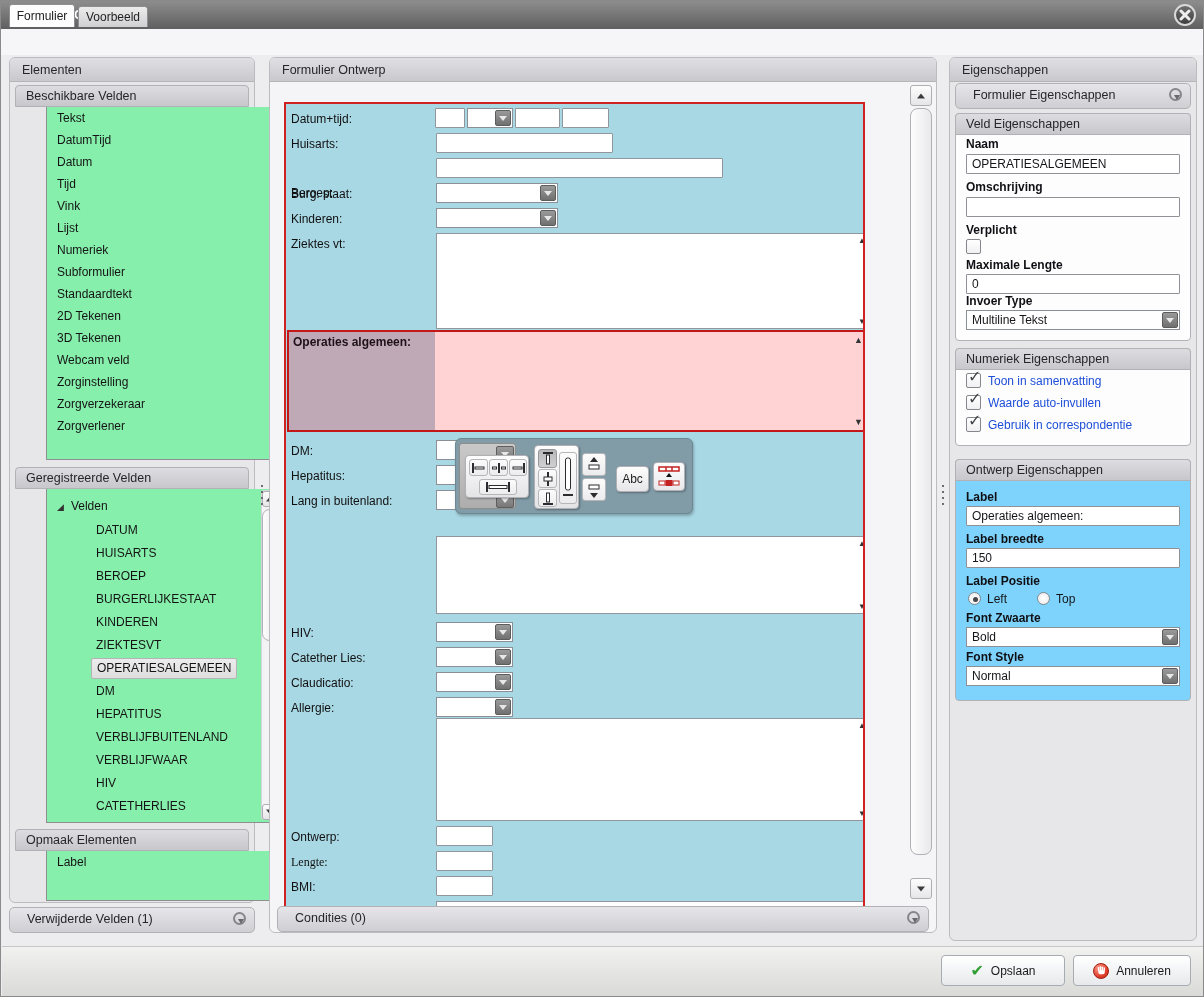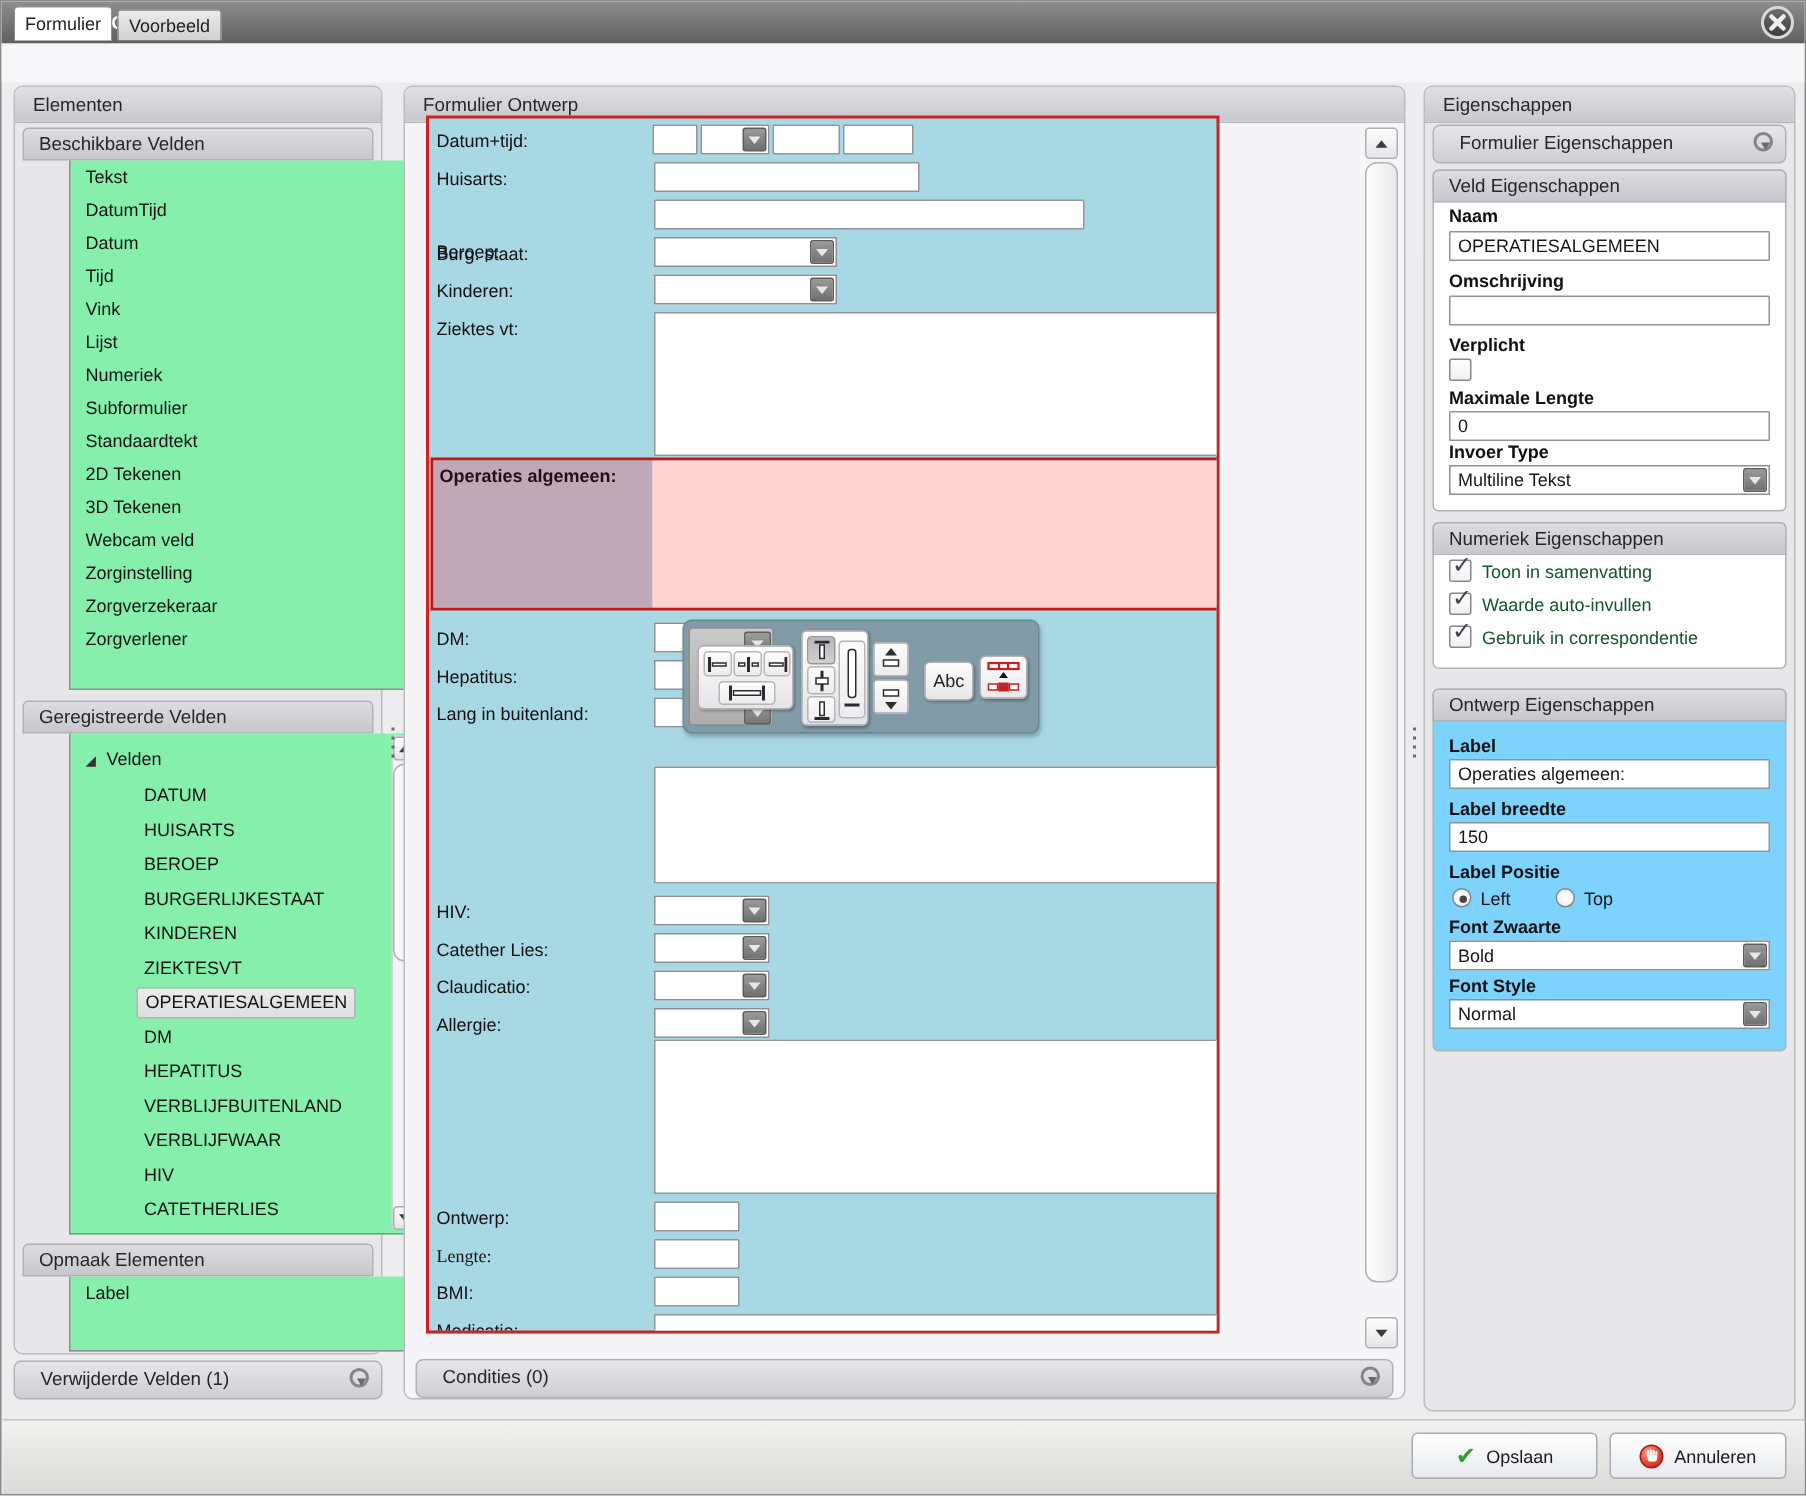--- a/index.html
+++ b/index.html
@@ -36,21 +36,21 @@
 
   
   .sb-btn{position:absolute;background:linear-gradient(#fdfdfd,#e6e6e9);border:1px solid #adadb2;border-radius:3px;}
   .sb-btn::after{content:"";position:absolute;left:50%;top:50%;transform:translate(-50%,-50%);width:0;height:0;}
   .sb-up::after{border-left:4px solid transparent;border-right:4px solid transparent;border-bottom:5px solid #3c3c40;}
   .sb-down::after{border-left:4px solid transparent;border-right:4px solid transparent;border-top:5px solid #3c3c40;}
   .sb-thumb{position:absolute;background:linear-gradient(90deg,#fdfdfd,#e9e9ec);border:1px solid #b0b0b5;border-radius:8px;}
   .sb-track{position:absolute;background:#f3f3f5;border:1px solid #d4d4d8;border-radius:3px;}
 
   
-  .canvas{left:283px;top:76px;width:529px;height:812px;background:#a9d8e5;border:2px solid #cf2323;overflow:hidden;}
+  .canvas{left:283px;top:101px;width:581px;height:812px;background:#a9d8e5;border:2px solid #cf2323;overflow:hidden;}
   .flabel{position:absolute;left:5px;width:144px;font-size:12px;color:#101010;height:20px;line-height:20px;white-space:nowrap;}
   .finput{position:absolute;height:20px;background:#fff;border:1px solid #90969b;border-radius:1px;}
   .fcombo{position:absolute;height:20px;background:#fff;border:1px solid #8a9095;}
   .fcombo .arrow{position:absolute;right:1px;top:1px;bottom:1px;width:16px;background:linear-gradient(#9a9a9a,#707070);border:1px solid #5c5c5c;border-radius:2px;}
   .fcombo .arrow::after{content:"";position:absolute;left:50%;top:50%;transform:translate(-50%,-40%);border-left:4px solid transparent;border-right:4px solid transparent;border-top:5px solid #e8e8e8;}
   .fta{position:absolute;background:#fff;border:1px solid #90969b;}
   .fta .u{position:absolute;top:2px;right:4px;font-size:8px;color:#333;}
   .fta .d{position:absolute;bottom:2px;right:4px;font-size:8px;color:#333;}
   .selrow{position:absolute;border:2px solid #c41717;display:flex;}
   .selrow .lab{width:146px;background:#c0a9b7;font-size:12px;font-weight:bold;color:#1d1016;padding:3px 0 0 4px;}
@@ -70,21 +70,21 @@
   .redbtn{position:absolute;left:197px;top:23px;width:32px;height:29px;background:linear-gradient(#fdfdfd,#e9e9ec);border:1px solid #b0b0b5;border-radius:4px;box-shadow:1px 1px 2px rgba(0,0,0,.3);display:flex;align-items:center;justify-content:center;}
 
   
   .plabel{position:absolute;font-size:12px;font-weight:bold;color:#101014;}
   .pinput{position:absolute;width:214px;height:20px;background:#fff;border:1px solid #8f9398;border-radius:1px;font-size:12px;color:#16161a;line-height:18px;padding-left:5px;white-space:nowrap;overflow:hidden;}
   .pcombo{position:absolute;width:214px;height:20px;background:#fff;border:1px solid #8a9095;font-size:12px;color:#16161a;line-height:18px;padding-left:5px;}
   .pcombo .arrow{position:absolute;right:1px;top:1px;width:16px;height:16px;background:linear-gradient(#9a9a9a,#707070);border:1px solid #5c5c5c;border-radius:2px;}
   .pcombo .arrow::after{content:"";position:absolute;left:50%;top:50%;transform:translate(-50%,-40%);border-left:4px solid transparent;border-right:4px solid transparent;border-top:5px solid #e8e8e8;}
   .chk{position:absolute;width:15px;height:15px;background:linear-gradient(#fff,#f0f0f2);border:1px solid #84888c;border-radius:2px;}
   .chk .mark{position:absolute;left:1px;top:-7px;font-size:16px;font-weight:bold;color:#3f4347;}
-  .chklabel{position:absolute;font-size:12px;color:#14532d;}
+  .chklabel{position:absolute;font-size:12px;color:#1d4ed8;}
   .radio{position:absolute;width:13px;height:13px;border:1px solid #84888c;border-radius:50%;background:radial-gradient(#fff,#e9e9ec);}
   .radio .dot{position:absolute;left:3.5px;top:3.5px;width:5px;height:5px;border-radius:50%;background:#46464a;}
   .radiolabel{position:absolute;font-size:12px;color:#141418;}
 
   
   .footer{left:1px;top:945px;width:1202px;height:51px;background:linear-gradient(#f1f1ef,#d9d9d7);border-top:1px solid #c6c6c4;}
   .btn{position:absolute;top:9px;height:31px;background:linear-gradient(#ffffff,#e7e9ec);border:1px solid #a6acb2;border-radius:4px;font-size:12px;color:#1a1a1e;display:flex;align-items:center;justify-content:center;gap:7px;}
   .checkicon{color:#2f9e33;font-size:16px;font-weight:bold;}
   .stopicon{width:16px;height:16px;border-radius:50%;background:radial-gradient(circle at 35% 30%,#ff9d8e,#e2402e 60%,#bf2412);border:1px solid #9e2010;display:flex;align-items:center;justify-content:center;}
 

